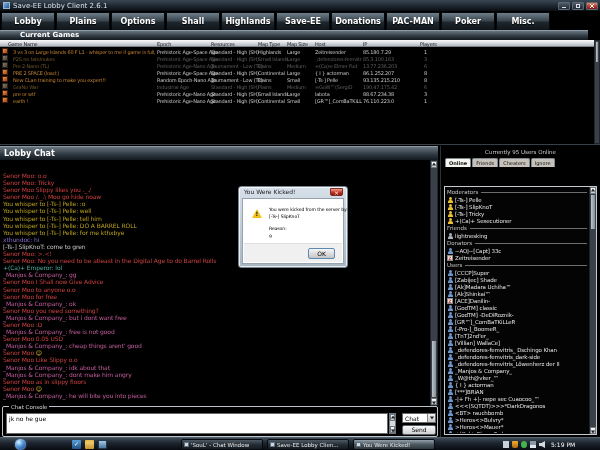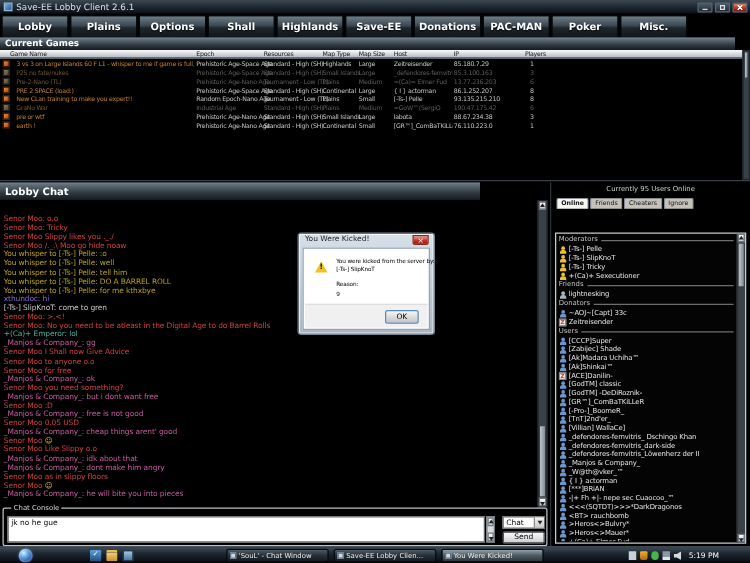--- a/index.html
+++ b/index.html
@@ -25,22 +25,22 @@
   #menubar{position:absolute;top:11px;left:0;right:0;height:19px;background:#000;display:flex;padding:1px 0 0 1px}
   .menu-tab{width:54px;height:18px;margin-right:1px;flex:none;cursor:pointer;
     background:linear-gradient(#6e7e8a 0%,#3a464f 45%,#1e262c 55%,#10151a 100%);
     border:1px solid #05080b;border-bottom:none;
     color:#fff;font-size:8px;font-weight:bold;display:flex;align-items:center;justify-content:center;
     text-shadow:0 1px 1px #000;white-space:nowrap}
 
   
   .section-bar{background:linear-gradient(#68747e,#303a42 55%,#141a20);border-top:1px solid #8c9aa8;
     color:#fff;font-weight:bold;white-space:nowrap}
-  #games-bar{position:absolute;top:30px;left:0;right:12px;height:10px;font-size:7px;line-height:9px;padding-left:4px}
-  #chat-bar{position:absolute;top:146px;left:0;width:384px;height:14px;font-size:8px;line-height:13px;padding-left:4px}
+  #games-bar{position:absolute;top:30px;left:0;right:12px;height:10px;font-size:7px;line-height:9px;padding-left:20px}
+  #chat-bar{position:absolute;top:146px;left:0;width:438px;height:14px;font-size:8px;line-height:13px;padding-left:4px}
   #users-bar{position:absolute;top:0;left:0;right:0;height:14px;font-size:8px;line-height:13px;padding-left:5px}
   #main-divider{position:absolute;top:144px;left:0;right:0;height:1px;background:#38404a}
 
   
   #games-header{position:absolute;top:40px;left:0;right:6px;height:7px;
     background:linear-gradient(#fbfbfb,#b4bac2);border-bottom:1px solid #7a828c;position:absolute}
   .ghead{position:absolute;top:1px;font-size:5px;color:#15181c;white-space:nowrap;letter-spacing:-0.2px}
   .gh0{left:8px}.gh1{left:157px}.gh2{left:211px}.gh3{left:258px}.gh4{left:287px}.gh5{left:315px}.gh6{left:363px}.gh7{left:420px}
   #games-body{position:absolute;top:48px;left:0;right:6px}
   .game-row{position:relative;height:7px;cursor:pointer}

